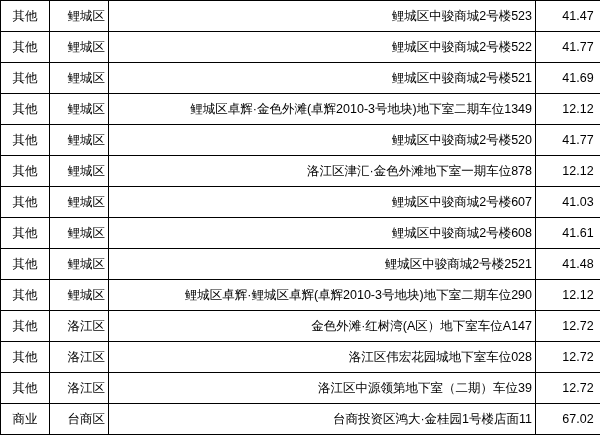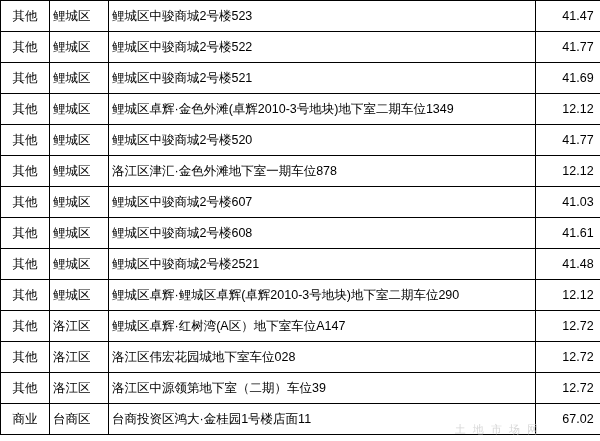--- a/index.html
+++ b/index.html
@@ -34,25 +34,25 @@
     overflow: hidden;
     vertical-align: middle;
     font-family: "Liberation Sans", sans-serif;
   }
   td.c-type {
     width: 42px;
     text-align: center;
   }
   td.c-district {
     width: 52px;
-    text-align: left;
+    text-align: right;
   }
   td.c-address {
     width: 420px;
-    text-align: left;
+    text-align: right;
     padding-left: 4px;
   }
   td.c-value {
     width: 78px;
     text-align: center;
   }
   
   .watermark {
     position: absolute;
     right: 60px;
@@ -127,21 +127,21 @@
       </tr>
       <tr>
         <td class="c-type">其他</td>
         <td class="c-district">鲤城区</td>
         <td class="c-address">鲤城区卓辉·鲤城区卓辉(卓辉2010-3号地块)地下室二期车位290</td>
         <td class="c-value">12.12</td>
       </tr>
       <tr>
         <td class="c-type">其他</td>
         <td class="c-district">洛江区</td>
-        <td class="c-address">鲤城区卓辉·红树湾(A区）地下室车位A147</td>
+        <td class="c-address">金色外滩·红树湾(A区）地下室车位A147</td>
         <td class="c-value">12.72</td>
       </tr>
       <tr>
         <td class="c-type">其他</td>
         <td class="c-district">洛江区</td>
         <td class="c-address">洛江区伟宏花园城地下室车位028</td>
         <td class="c-value">12.72</td>
       </tr>
       <tr>
         <td class="c-type">其他</td>
@@ -151,15 +151,14 @@
       </tr>
       <tr>
         <td class="c-type">商业</td>
         <td class="c-district">台商区</td>
         <td class="c-address">台商投资区鸿大·金桂园1号楼店面11</td>
         <td class="c-value">67.02</td>
       </tr>
     </tbody>
   </table>
 
-  <div class="watermark">土 地 市 场 网</div>
 
 </div>
 
 </body></html>

